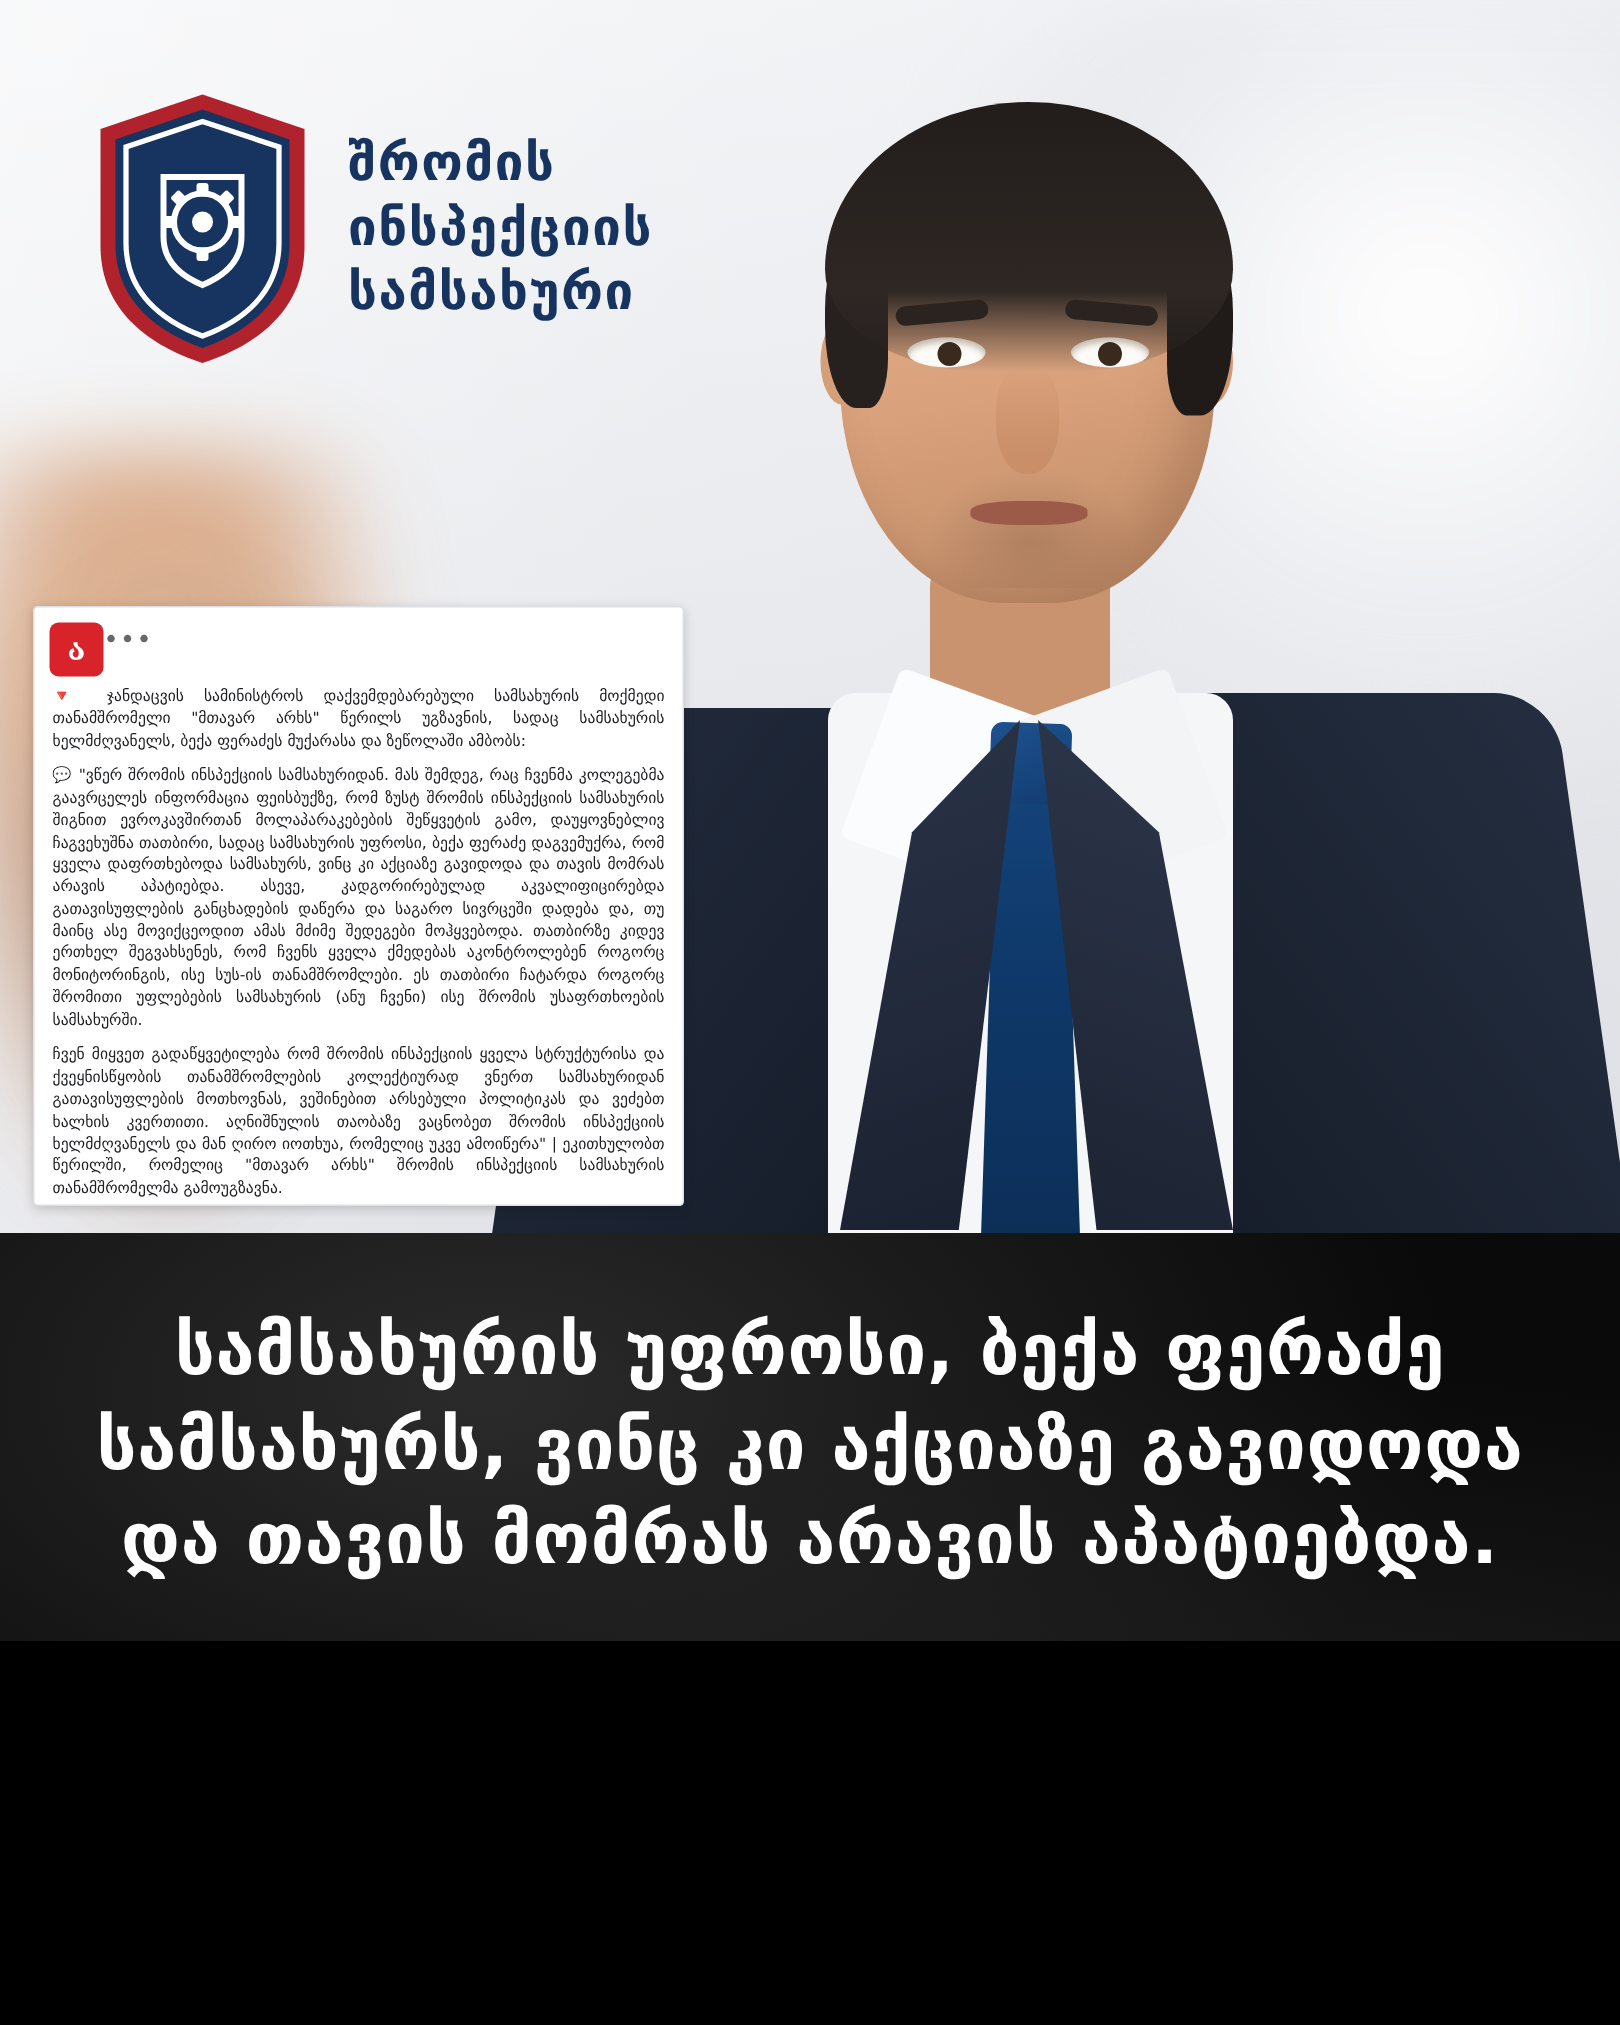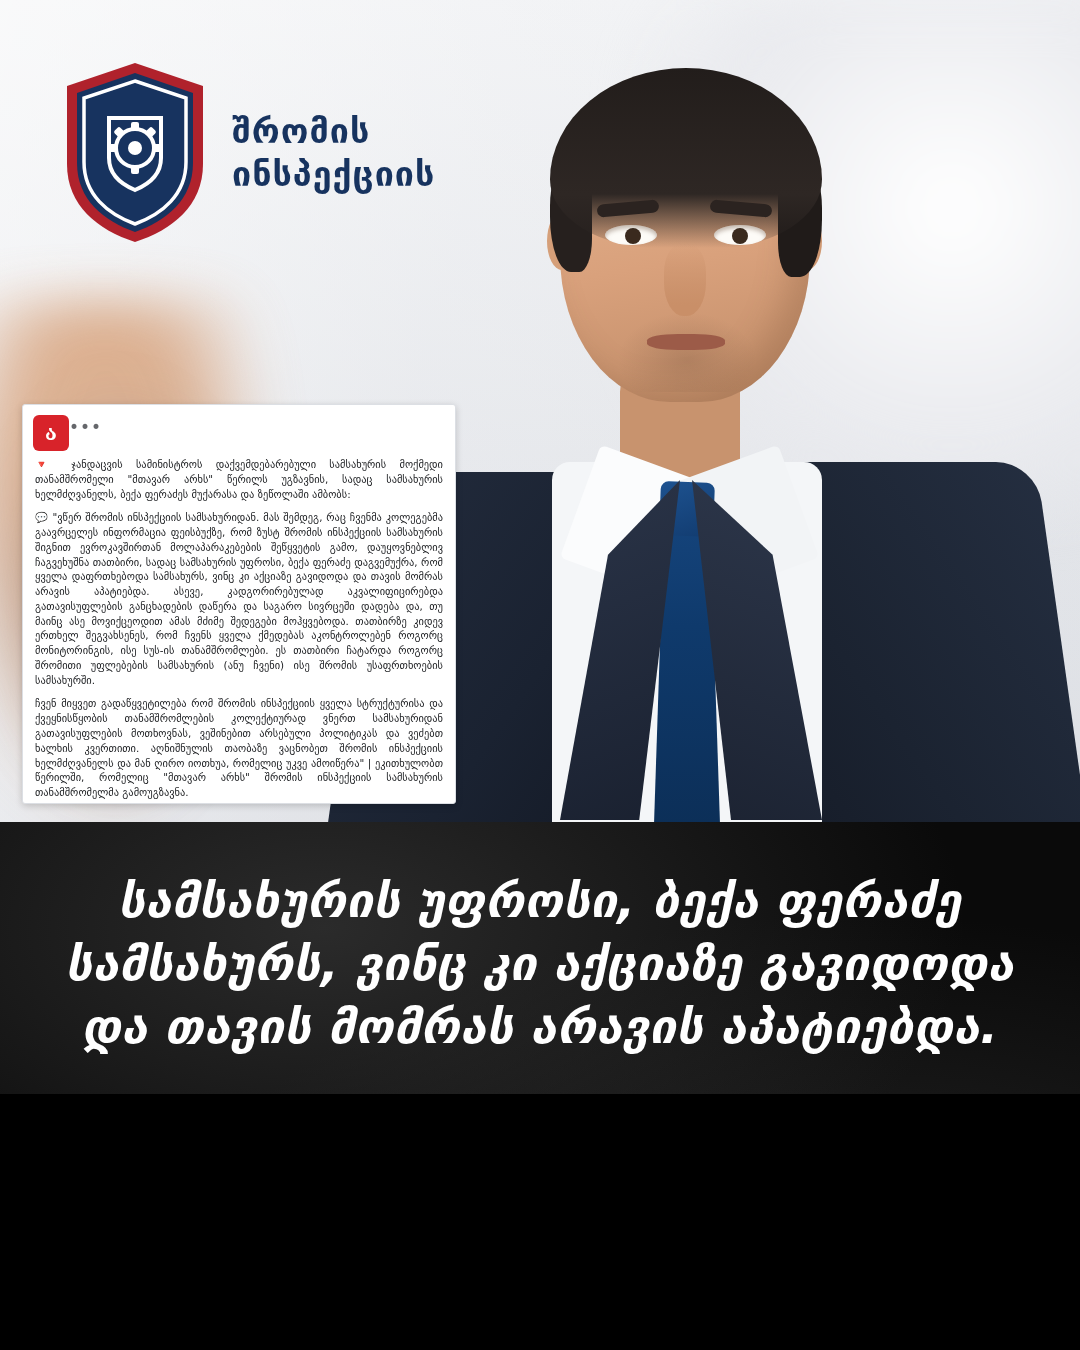--- a/index.html
+++ b/index.html
@@ -188,21 +188,20 @@
     padding: 48px 30px 0 30px;
     text-align: center;
   }
   .caption-line {
     font-family: "DejaVu Sans", "Liberation Sans", sans-serif;
     font-weight: 700;
     font-size: 47px;
     line-height: 1.34;
     color: #ffffff;
     letter-spacing: .5px;
-    font-style: italic;
   }
   .brand {
     position: absolute; left: 50%; transform: translateX(-50%);
     bottom: 52px;
     border: 3px solid #ffffff;
     padding: 5px 12px 7px 12px;
     text-align: right;
   }
   .brand span {
     font-family: "DejaVu Sans", "Liberation Sans", sans-serif;
@@ -263,20 +262,21 @@
             <rect x="49" y="84" width="9" height="8" rx="2"></rect>
             <rect x="92" y="84" width="9" height="8" rx="2"></rect>
             <rect x="55" y="68" width="8" height="8" rx="2" transform="rotate(-45 59 72)"></rect>
             <rect x="87" y="68" width="8" height="8" rx="2" transform="rotate(45 91 72)"></rect>
           </g>
         </svg>
       </div>
       <div class="logo-text">
         <span>შრომის</span>
         <span>ინსპექციის</span>
+        <span>სამსახური</span>
       </div>
     </div>
 
     <div class="fb-card">
       <div class="fb-head">
         <div class="fb-avatar">
           <span>ა</span>
         </div>
         <div class="fb-dots">•••</div>
       </div>

